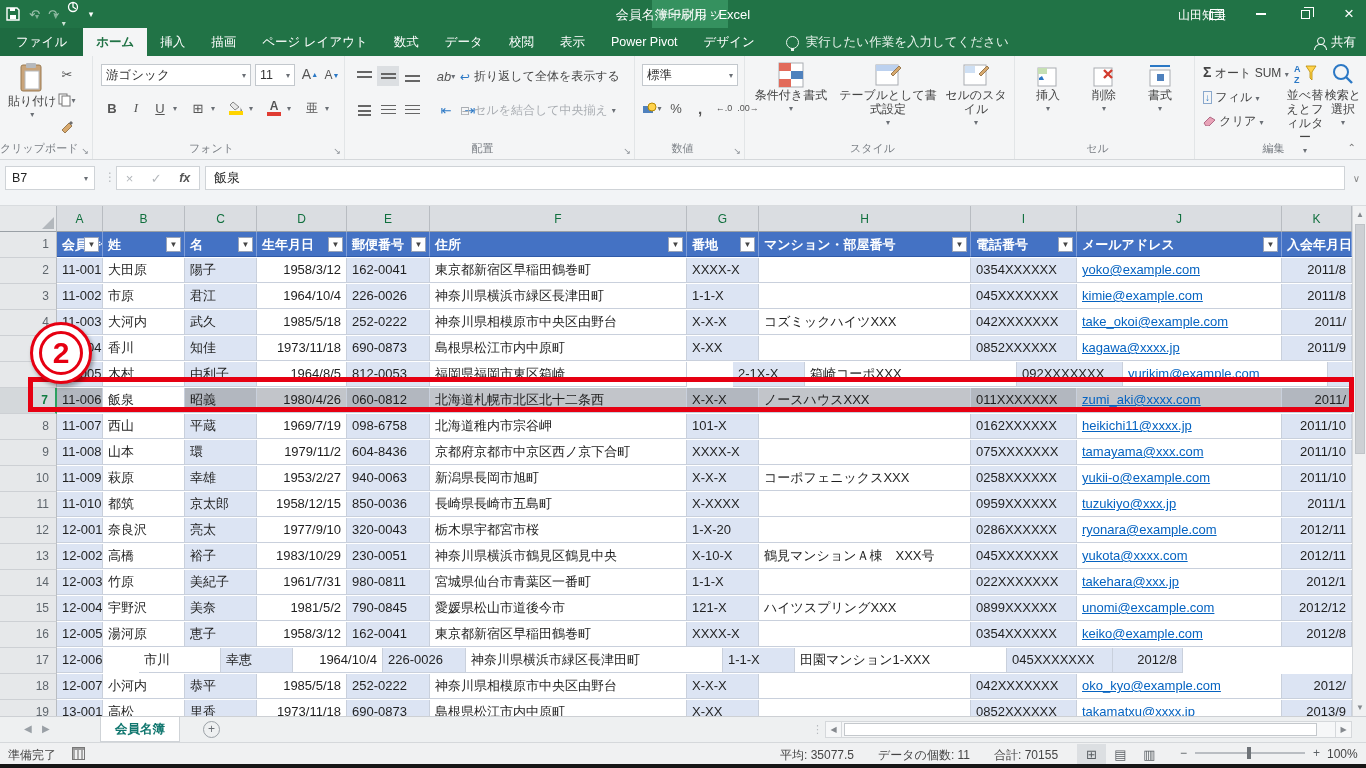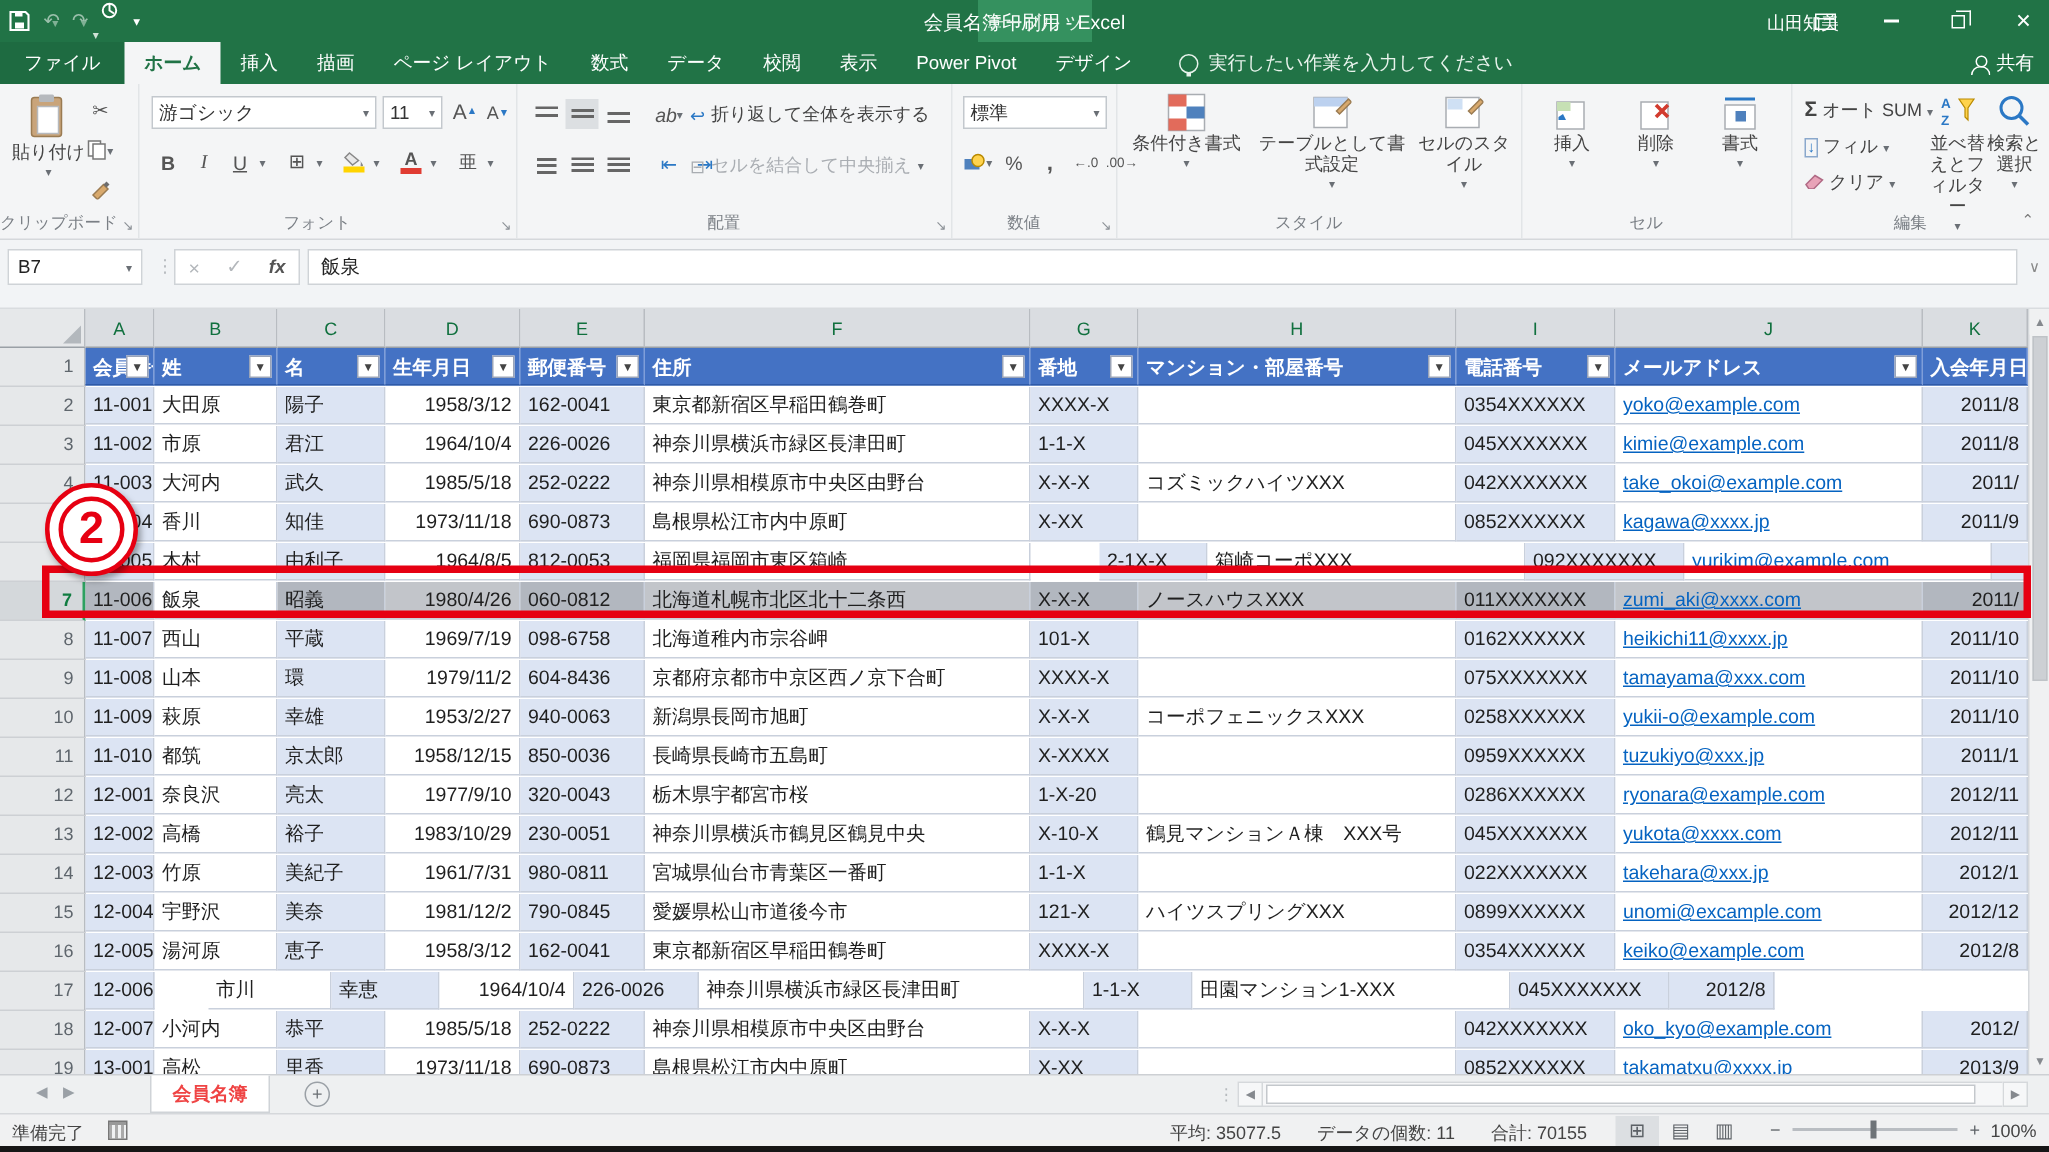--- a/index.html
+++ b/index.html
@@ -91,21 +91,21 @@
 
   
   .vscroll{position:absolute;right:0;top:206px;width:14px;height:510px;background:#f0f1f2;border-left:1px solid #d5d8db;}
   .varrow{width:14px;height:17px;color:#85898e;font-size:8px;text-align:center;line-height:17px;background:#f0f1f2;}
   .vthumb{position:absolute;left:2px;top:18px;width:10px;height:230px;background:#cdd0d4;border:1px solid #bfc3c7;}
   .vdown{position:absolute;bottom:0;}
 
   
   .tabbar{position:absolute;left:0;top:716px;width:1366px;height:26px;background:#eef0f1;border-top:1px solid #cdd0d4;font-size:12.5px;}
   .navarr{position:absolute;top:6px;color:#9aa0a6;font-size:10px;}
-  .sheettab{position:absolute;left:100px;top:0;height:25px;background:#fff;border:1px solid #cfd3d7;border-top:none;padding:0 14px;display:flex;align-items:center;color:#ef4444;font-weight:bold;}
+  .sheettab{position:absolute;left:100px;top:0;height:25px;background:#fff;border:1px solid #cfd3d7;border-top:none;padding:0 14px;display:flex;align-items:center;color:#0f766e;font-weight:bold;}
   .newsheet{position:absolute;left:203px;top:4px;width:17px;height:17px;border:1px solid #9aa0a6;border-radius:50%;color:#6a6f74;text-align:center;line-height:15px;font-size:12px;}
   .hscroll{position:absolute;left:825px;top:4px;width:527px;height:17px;display:flex;align-items:center;}
   .hsdots{position:absolute;left:-12px;top:2px;color:#b6babe;font-size:11px;}
   .hsar{width:17px;height:17px;background:#f6f7f8;border:1px solid #d5d8db;color:#85898e;font-size:8px;text-align:center;line-height:16px;flex:none;}
   .hstrack{flex:1;height:17px;background:#f6f7f8;border-top:1px solid #d5d8db;border-bottom:1px solid #d5d8db;position:relative;}
   .hsthumb{position:absolute;left:2px;top:1px;height:13px;width:96%;background:#fff;border:1px solid #c4c8cc;}
 
   
   .statusbar{position:absolute;left:0;top:742px;width:1366px;height:22px;background:#f0f1f2;border-top:1px solid #d5d8db;color:#444;font-size:12px;}
   .st-ready{position:absolute;left:8px;top:4px;}
@@ -657,21 +657,21 @@
       <div class="dcell whitecol" style="width: 205px;">
         <div class="link">takehara@xxx.jp</div>
       </div>
       <div class="dcell band ralign" style="width: 70px;">2012/1</div>
     </div>
     <div class="grow">
       <div class="rowhdr" style="line-height: 25px;">15</div>
       <div class="dcell band" style="width: 46px;">12-004</div>
       <div class="dcell whitecol" style="width: 82px;">宇野沢</div>
       <div class="dcell band" style="width: 72px;">美奈</div>
-      <div class="dcell whitecol ralign" style="width: 90px;">1981/12/2</div>
+      <div class="dcell whitecol ralign" style="width: 90px;">1981/5/2</div>
       <div class="dcell band" style="width: 83px;">790-0845</div>
       <div class="dcell whitecol" style="width: 257px;">愛媛県松山市道後今市</div>
       <div class="dcell band" style="width: 72px;">121-X</div>
       <div class="dcell whitecol" style="width: 212px;">ハイツスプリングXXX</div>
       <div class="dcell band" style="width: 106px;">0899XXXXXX</div>
       <div class="dcell whitecol" style="width: 205px;">
         <div class="link">unomi@excample.com</div>
       </div>
       <div class="dcell band ralign" style="width: 70px;">2012/12</div>
     </div>

